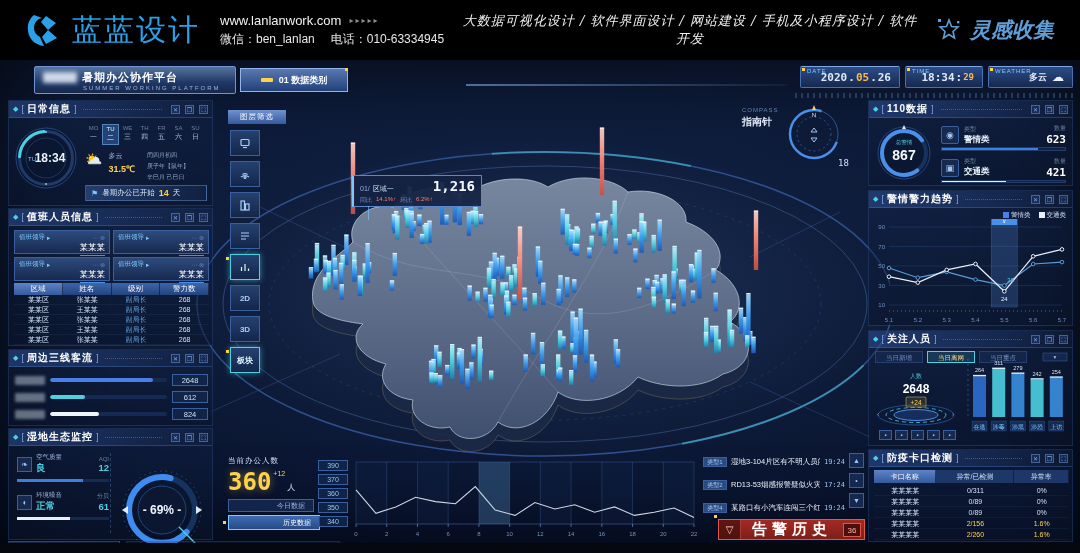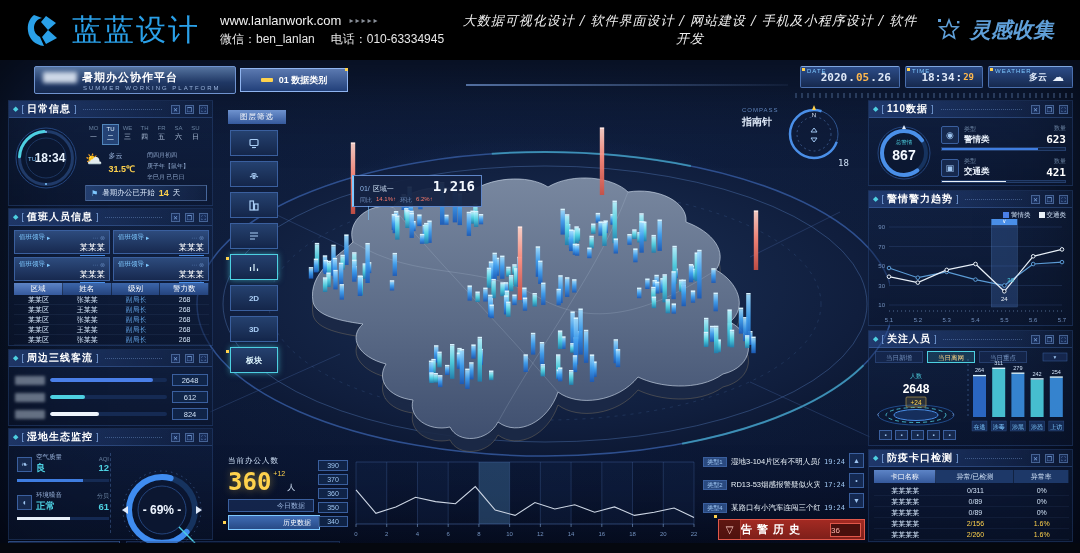--- a/index.html
+++ b/index.html
@@ -98,21 +98,21 @@
   .eco-v{font-size:9.5px;color:#4dd0e1;font-weight:bold}
   .eco-bar{margin-top:4px;height:3px;background:rgba(22,44,86,.9)}
   .eco-fill{height:100%}
   .eco-div{position:absolute;left:101px;top:24px;height:80px;border-left:1px dashed rgba(110,160,235,.3)}
   .watermark{left:8px;top:481px;width:112px;height:9px;border:1px solid rgba(90,140,220,.35);background:linear-gradient(90deg,rgba(40,70,130,.5),rgba(20,40,80,.3));display:flex;align-items:center;gap:3px;padding:0 4px;z-index:4}
   .watermark span{font-size:6px;letter-spacing:1px;color:#8fa8d0}
   .wm2{left:126px;top:481px;width:214px;height:9px;border:1px solid rgba(90,140,220,.2);background:rgba(20,40,80,.3);z-index:4}
   
   .layers{left:228px;top:50px;width:34px;z-index:6}
   .ly-title{width:58px;height:14px;background:linear-gradient(180deg,#6f93cf,#35599c);color:#fff;font-size:7.5px;text-align:center;line-height:14px;letter-spacing:1px;margin-bottom:6px}
-  .ly-btn{position:relative;width:48px;height:26px;margin:0 0 5px 2px;background:linear-gradient(180deg,#25416f,#14264a);border:1px solid #3a5f9e;color:#a9cdf5;display:flex;align-items:center;justify-content:center;font-size:8px;font-weight:bold;cursor:pointer}
+  .ly-btn{position:relative;width:30px;height:26px;margin:0 0 5px 2px;background:linear-gradient(180deg,#25416f,#14264a);border:1px solid #3a5f9e;color:#a9cdf5;display:flex;align-items:center;justify-content:center;font-size:8px;font-weight:bold;cursor:pointer}
   .ly-btn.on{border-color:#4dd0e1;box-shadow:0 0 6px rgba(77,208,225,.6);color:#dff7ff}
   
   .map-wrap{left:190px;top:32px;width:700px;height:375px;z-index:1}
   .tooltip{left:352px;top:115px;width:130px;height:32px;background:rgba(20,34,66,.94);border:1px solid #5f86c8;border-left:2px solid #7ec8ff;z-index:6;padding:3px 6px;display:flex;flex-direction:column;justify-content:center;gap:2px}
   .tt-r1{display:flex;align-items:baseline;gap:3px}
   .tt-idx{font-size:7px;color:#8fb4e8}
   .tt-area{font-size:7px;color:#cfe0f5}
   .tt-val{margin-left:auto;font-size:14px;font-weight:bold;color:#f4f9ff;font-family:"DejaVu Sans Mono",monospace}
   .tt-r2{display:flex;gap:4px;font-size:6px}
   .tt-r2 .k{color:#7290bd}.tt-r2 .v{color:#ff7b6b}
@@ -165,22 +165,22 @@
   .ochart{left:352px;top:398px;z-index:4}
   
   .al-row{position:absolute;left:703px;width:142px;height:18px;display:flex;align-items:center;gap:4px;z-index:5;cursor:pointer}
   .al-tag{width:24px;height:10px;background:#2a4a80;border:1px solid #3a5f9e;color:#9ec5f0;font-size:6px;text-align:center;line-height:9px}
   .al-txt{flex:1;font-size:7.5px;color:#e8f0f8;white-space:nowrap;overflow:hidden}
   .al-time{font-size:7px;color:#9ec5f0;font-family:"DejaVu Sans Mono",monospace}
   .al-arrows{left:849px;top:393px;display:flex;flex-direction:column;gap:5px;z-index:5}
   .al-ab{width:15px;height:15px;background:rgba(24,46,90,.8);border:1px solid #3a5f9e;color:#9ec5f0;font-size:7px;text-align:center;line-height:14px;cursor:pointer}
   .history{left:718px;top:459px;width:147px;height:21px;background:linear-gradient(180deg,#a32a22,#7e1f1a);border:1px solid #e0574a;display:flex;align-items:center;z-index:6;cursor:pointer}
   .hist-ic{width:22px;height:100%;background:rgba(40,8,6,.55);color:#ffd0c8;font-size:10px;text-align:center;line-height:20px;border-right:1px solid rgba(224,87,74,.6)}
-  .hist-t{flex:1;text-align:left;color:#fff;font-size:11px;font-weight:bold;letter-spacing:5px}
-  .hist-b{width:31px;height:14px;margin-right:3px;background:#49100d;border:1px solid #e0574a;color:#ffb3a8;font-size:8px;text-align:left;line-height:13px}
+  .hist-t{flex:1;text-align:center;color:#fff;font-size:15px;font-weight:bold;letter-spacing:5px}
+  .hist-b{width:18px;height:14px;margin-right:3px;background:#49100d;border:1px solid #e0574a;color:#ffb3a8;font-size:8px;text-align:center;line-height:13px}
   .bottom-strip{left:0;top:483px;width:1080px;height:10px;background:#05080f;z-index:7}
   svg text{font-family:"Liberation Sans",sans-serif}
 </style>
 </head>
 <body>
 
 <div class="banner">
   <div class="logo-wrap">
     <svg width="38" height="38" viewBox="0 0 38 38">
       <path d="M8 4 C3 8 1 14 2 20 C3 28 9 34 18 35 L14 26 C10 24 8 21 8 17 C8 12 11 8 16 7 Z" fill="#2aa0e8"></path>

